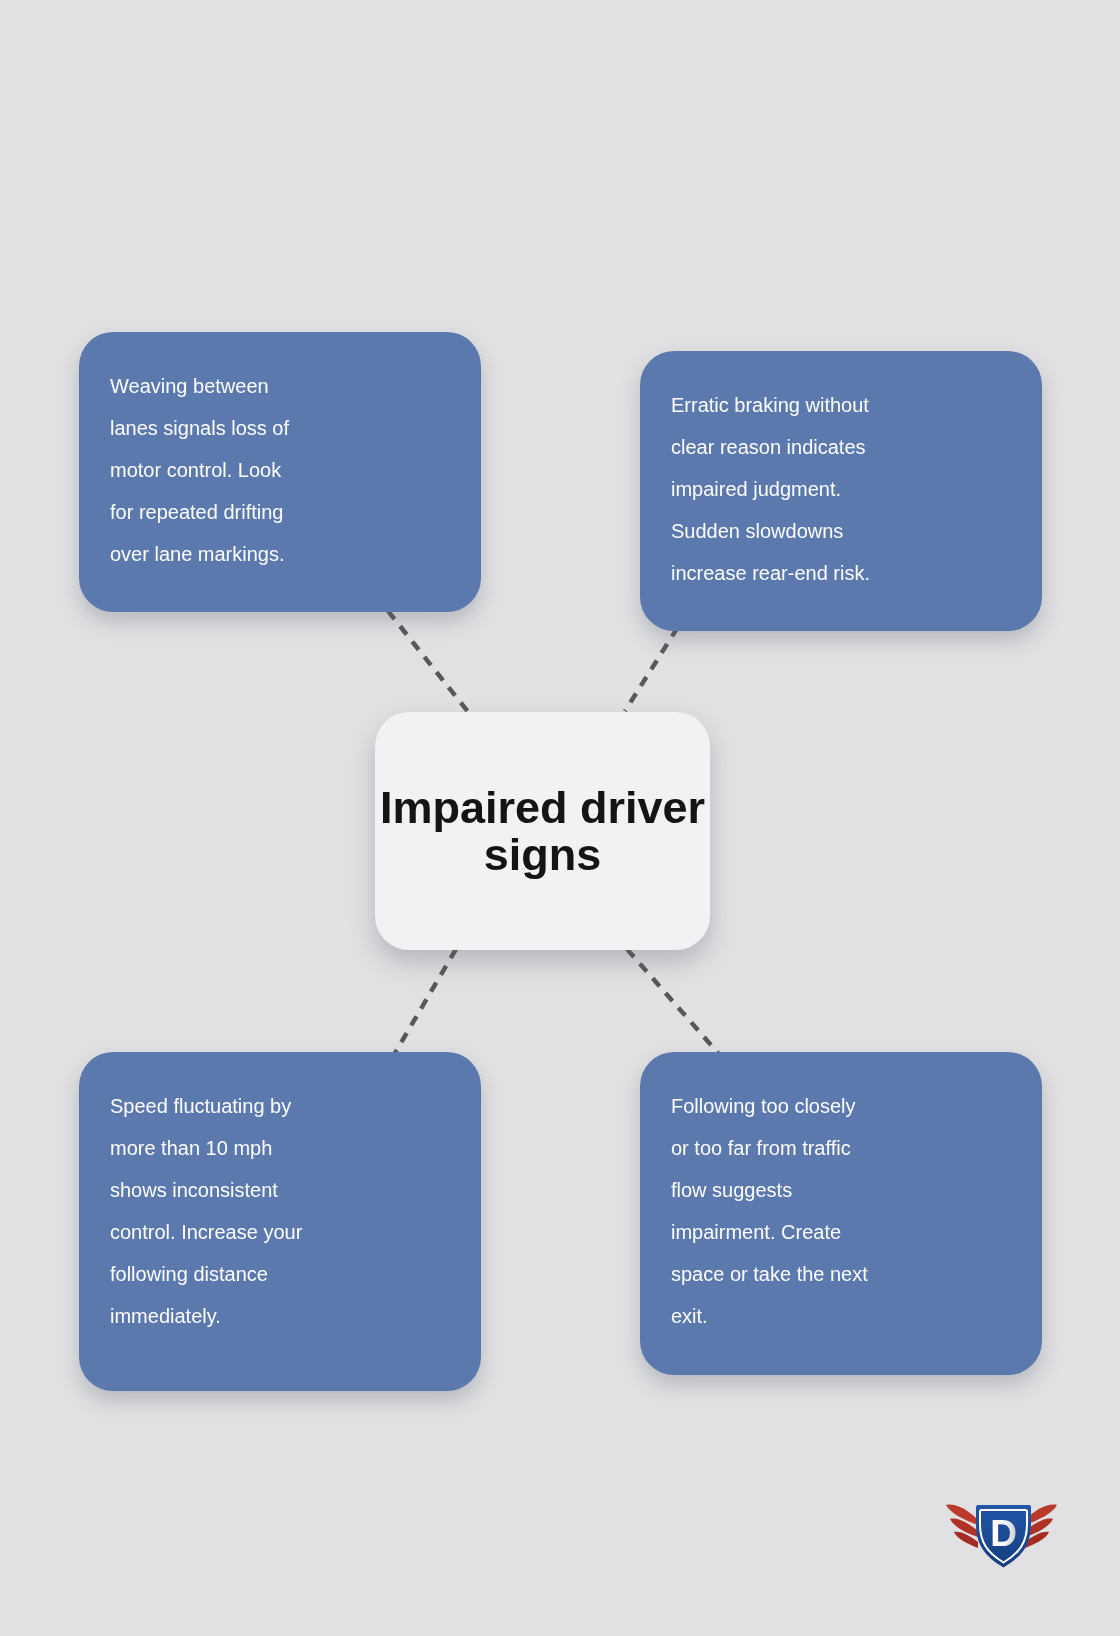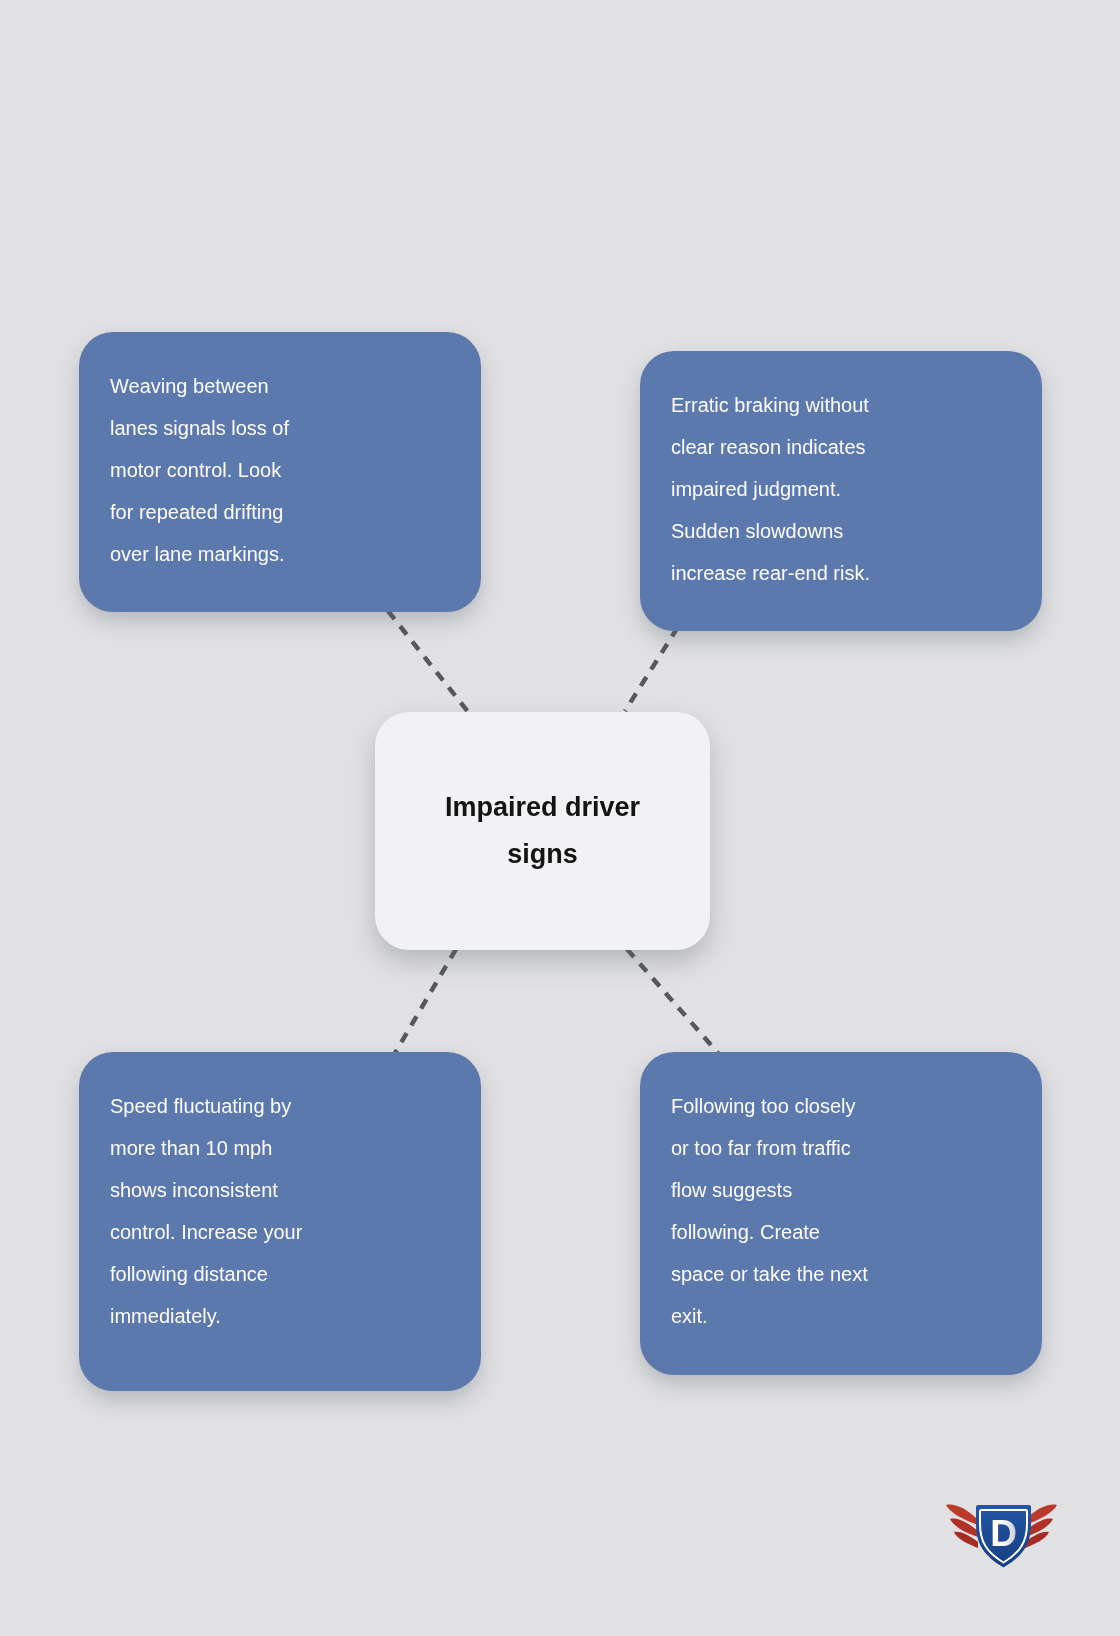--- a/index.html
+++ b/index.html
@@ -46,21 +46,21 @@
     position:absolute;
     left:375px; top:712px;
     width:335px; height:238px;
     box-sizing:border-box;
     background:#f2f2f4;
     border-radius:34px;
     display:flex;
     align-items:center;
     justify-content:center;
     text-align:center;
-    font-size:27px;
+    font-size:45px;
     font-weight:bold;
     line-height:47px;
     color:#141414;
     white-space:pre-line;
     box-shadow:0 12px 24px rgba(90,95,110,0.32);
   }
   .brand-logo{
     position:absolute;
     left:945px; top:1498px;
     width:118px; height:72px;
@@ -91,21 +91,21 @@
 increase rear-end risk.</div>
   <div class="sign-card card-bl">Speed fluctuating by
 more than 10 mph
 shows inconsistent
 control. Increase your
 following distance
 immediately.</div>
   <div class="sign-card card-br">Following too closely
 or too far from traffic
 flow suggests
-following. Create
+impairment. Create
 space or take the next
 exit.</div>
 
   <div class="center-node">Impaired driver
 signs</div>
 
   <svg class="brand-logo" viewBox="0 0 118 72">
     <defs>
       <linearGradient id="shieldGrad" x1="0" y1="0" x2="0" y2="1">
         <stop offset="0" stop-color="#2257a8"></stop>

